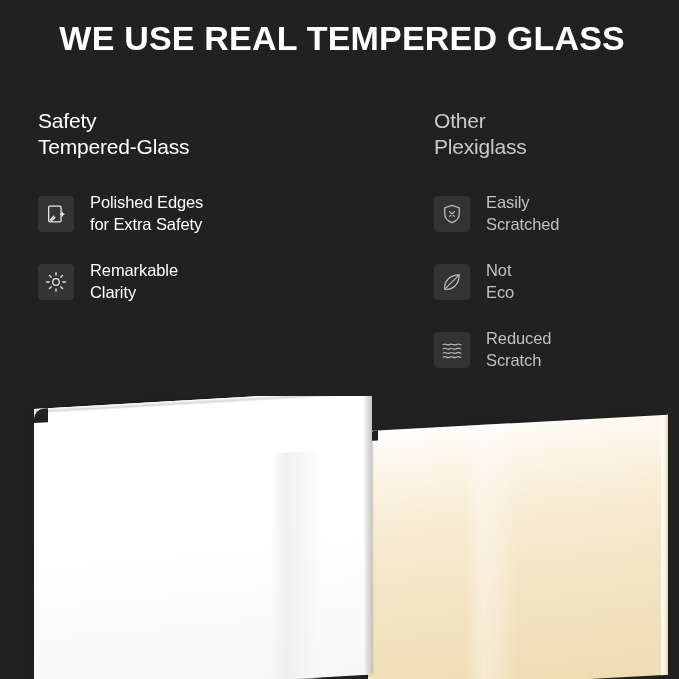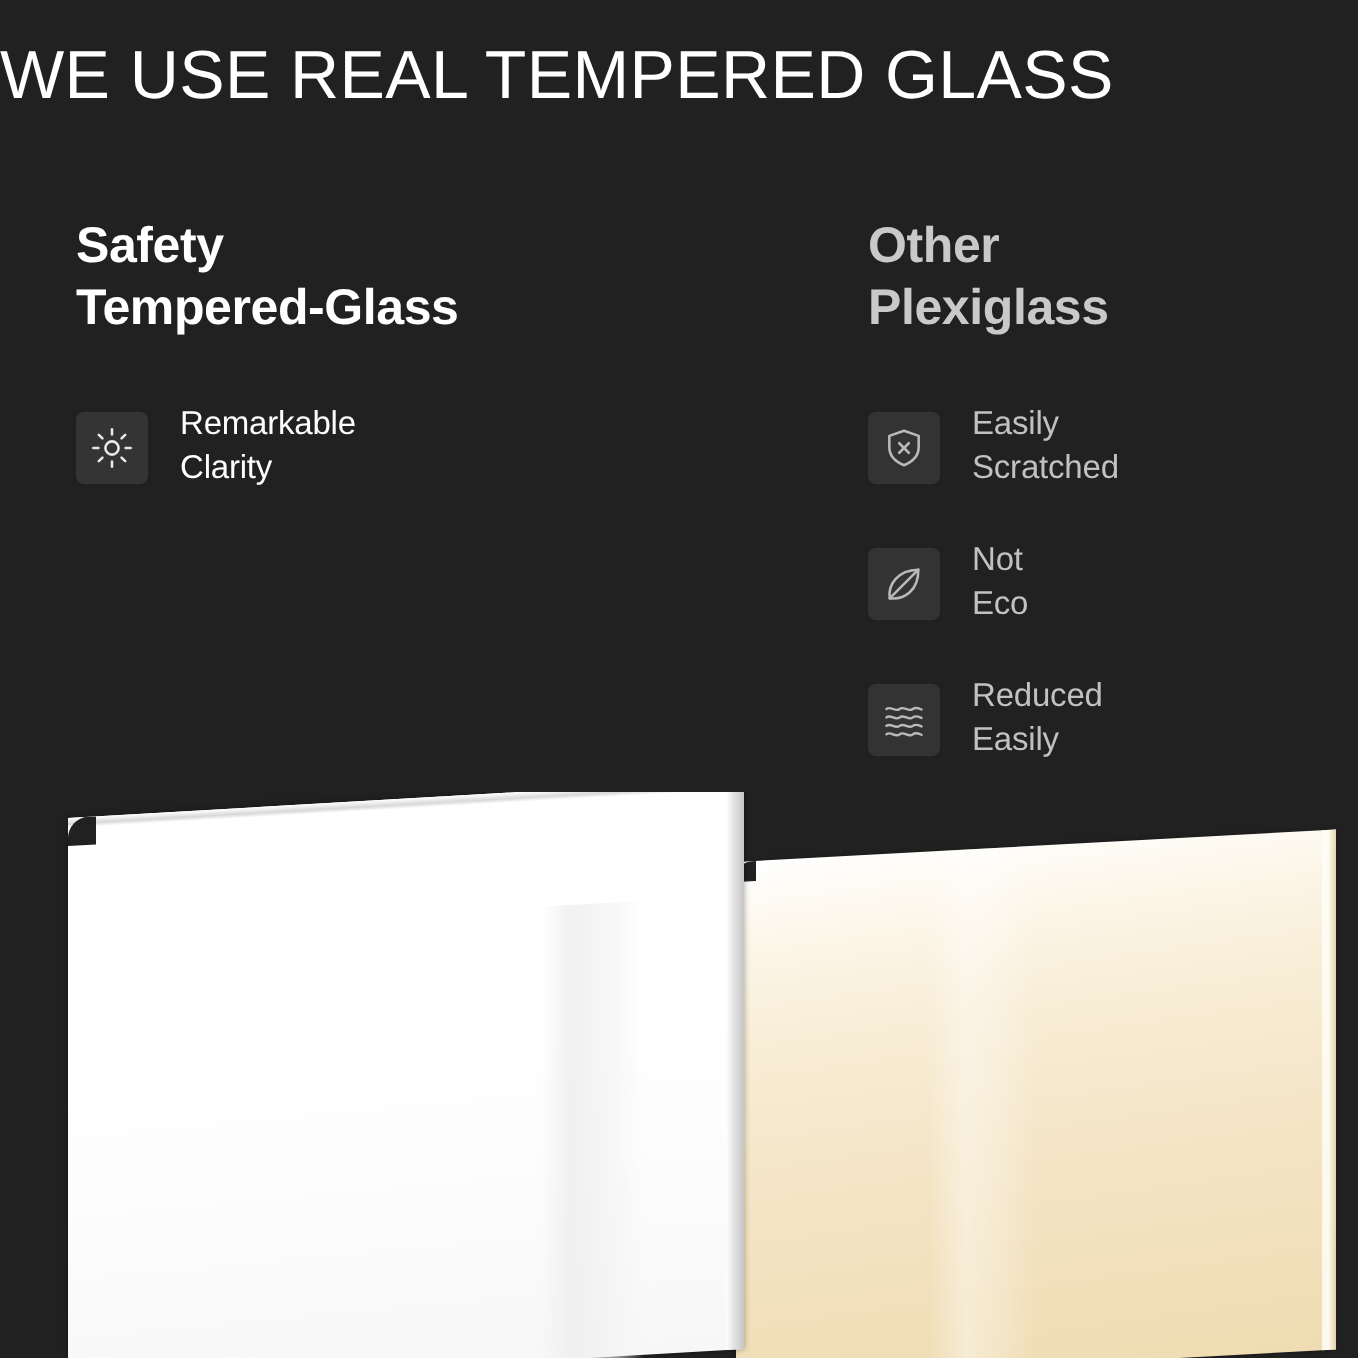--- a/index.html
+++ b/index.html
@@ -16,40 +16,40 @@
     font-family: "Liberation Sans", sans-serif;
     -webkit-font-smoothing: antialiased;
   }
 
   
   #title {
     position: absolute;
     top: 20px;
     left: 0;
     width: 625px;
-    text-align: left;
+    text-align: right;
     color: #ffffff;
     font-size: 34px;
-    font-weight: 400;
+    font-weight: 700;
     letter-spacing: 0.2px;
     line-height: 1.1;
     white-space: nowrap;
   }
 
   
   .column {
     position: absolute;
     top: 108px;
   }
   #col-left  { left: 38px;  width: 340px; }
   #col-right { left: 434px; width: 266px; }
 
   .col-heading {
-    font-size: 25px;
-    font-weight: 700;
+    font-size: 21px;
+    font-weight: 400;
     line-height: 1.25;
     letter-spacing: -0.2px;
     margin: 0 0 0 0;
     white-space: pre-line;
   }
   #col-left .col-heading  { color: #ffffff; }
   #col-right .col-heading { color: #c9c9c7; }
 
   .features {
     margin-top: 30px;
@@ -217,20 +217,31 @@
 <div id="page">
 
   <div id="title">WE USE REAL TEMPERED GLASS</div>
 
   <div class="column" id="col-left">
     <div class="col-heading">Safety
 Tempered-Glass</div>
 
     <div class="features">
 
+      <div class="feature-row">
+        <span class="icon-tile">
+          <svg width="22" height="22" viewBox="0 0 24 24" fill="none" stroke="#e8e8e8" stroke-width="1.4" stroke-linecap="round" stroke-linejoin="round">
+            <rect x="4" y="3.5" width="13.5" height="17" rx="1.2"></rect>
+            <path d="M5.6 18.6 L9.6 14.4 M7.2 19.4 L10.8 15.8"></path>
+            <path d="M19 9.2 l1.0 2.0 l2.0 1.0 l-2.0 1.0 l-1.0 2.0 l-1.0 -2.0 l-2.0 -1.0 l2.0 -1.0 z" fill="#e8e8e8" stroke="none"></path>
+          </svg>
+        </span>
+        <span class="feature-label">Polished Edges
+for Extra Safety</span>
+      </div>
 
       <div class="feature-row">
         <span class="icon-tile">
           <svg width="22" height="22" viewBox="0 0 24 24" fill="none" stroke="#e8e8e8" stroke-width="1.4" stroke-linecap="round">
             <circle cx="12" cy="12" r="3.6"></circle>
             <path d="M12 1.8 V4.6 M12 19.4 V22.2 M1.8 12 H4.6 M19.4 12 H22.2
                      M4.8 4.8 L6.8 6.8 M17.2 17.2 L19.2 19.2
                      M19.2 4.8 L17.2 6.8 M6.8 17.2 L4.8 19.2"></path>
           </svg>
         </span>
@@ -273,21 +284,21 @@
       <div class="feature-row">
         <span class="icon-tile">
           <svg width="22" height="22" viewBox="0 0 24 24" fill="none" stroke="#b9b9b7" stroke-width="1.3" stroke-linecap="round">
             <path d="M2.4 6.0 c2.4 -2.0 4.8 2.0 7.2 0 c2.4 -2.0 4.8 2.0 7.2 0 c1.6 -1.3 3.2 -0.4 4.8 0.3"></path>
             <path d="M2.4 10.6 c2.4 -2.0 4.8 2.0 7.2 0 c2.4 -2.0 4.8 2.0 7.2 0 c1.6 -1.3 3.2 -0.4 4.8 0.3"></path>
             <path d="M2.4 15.2 c2.4 -2.0 4.8 2.0 7.2 0 c2.4 -2.0 4.8 2.0 7.2 0 c1.6 -1.3 3.2 -0.4 4.8 0.3"></path>
             <path d="M2.4 19.8 c2.4 -2.0 4.8 2.0 7.2 0 c2.4 -2.0 4.8 2.0 7.2 0 c1.6 -1.3 3.2 -0.4 4.8 0.3"></path>
           </svg>
         </span>
         <span class="feature-label">Reduced
-Easily</span>
+Scratch</span>
       </div>
 
     </div>
   </div>
 
   <div id="photo">
     <div id="board-plexi">
       <div class="reflect"></div>
       <div class="edge-right"></div>
       <div class="corner-tl"></div>

